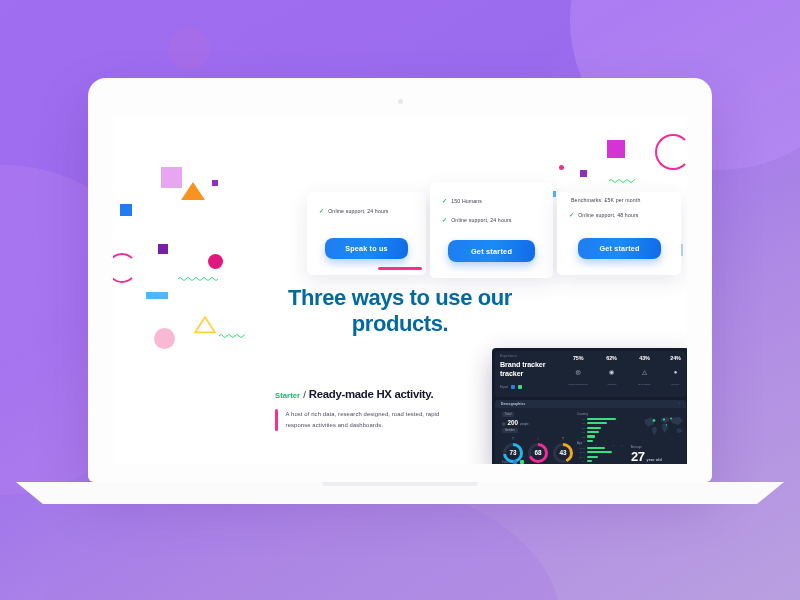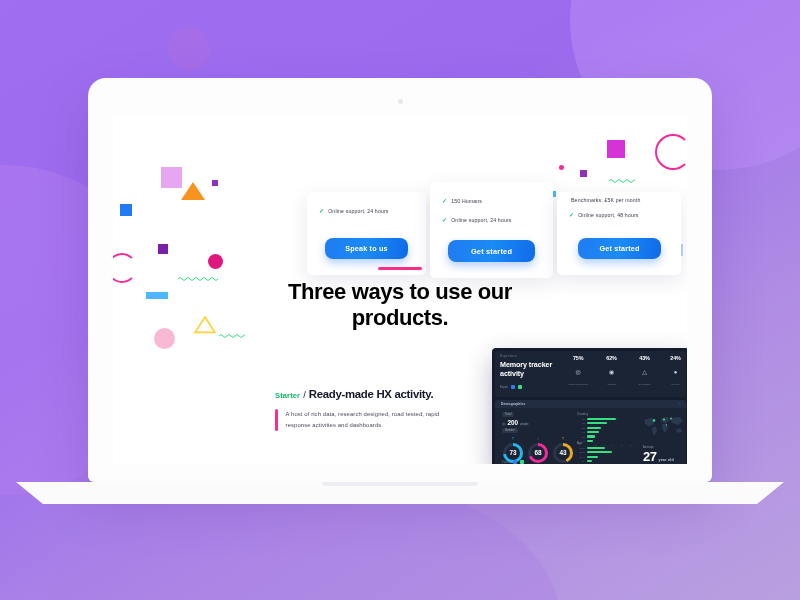--- a/index.html
+++ b/index.html
@@ -59,23 +59,23 @@
     border-radius:8px; color:#fff; font-weight:bold; letter-spacing:.2px;
     background:linear-gradient(100deg,#1f7cf2 0%,#1b8bf5 50%,#0f6ae8 100%);
     box-shadow:0 4px 9px rgba(25,110,240,.32); }
   #cta-1 { position:absolute; left:18px; top:46px; width:83px; height:21px; font-size:7.2px; }
   #cta-2 { position:absolute; left:18px; top:58px; width:87px; height:22px; font-size:7.4px; }
   #cta-3 { position:absolute; left:21px; top:46px; width:83px; height:21px; font-size:7.2px; }
 
   
   #heading-rule { position:absolute; left:50%; margin-left:-22px; top:151px;
     width:44px; height:3px; background:#ff2d87; border-radius:2px; }
-  #heading { position:absolute; left:50%; margin-left:-130px; top:163px;
+  #heading { position:absolute; left:50%; margin-left:-130px; top:169px;
     width:260px; text-align:center; font-size:22px; line-height:1.18;
-    font-weight:800; color:#000000; letter-spacing:-.4px; }
+    font-weight:800; color:#0369a1; letter-spacing:-.4px; }
 
   
   #big-num { position:absolute; left:161px; top:233px; font-size:44px;
     font-weight:800; color:#e7e9ef; letter-spacing:-2px; line-height:1; }
   #sub-row { position:absolute; left:162px; top:272px; display:flex;
     align-items:baseline; gap:3px; }
   #sub-tag { font-size:7.6px; font-weight:800; color:#17b86a; letter-spacing:.1px; }
   #sub-slash { font-size:9.5px; font-weight:400; color:#2a2a40; }
   #sub-title { font-size:11.4px; font-weight:800; color:#15152b; letter-spacing:-.3px; }
   #body-wrap { position:absolute; left:162px; top:293px; width:176px;
@@ -140,21 +140,21 @@
 
   .barchart { position:absolute; }
   .bc-title { font-size:2.8px; color:#8f9bb0; margin-bottom:1.5px; letter-spacing:.2px; }
   .bc-row { display:flex; align-items:center; gap:2px; height:3px; margin-bottom:1.4px; }
   .bc-cat { width:8px; font-size:2.2px; color:#5d6882; text-align:right; flex:none; }
   .bc-bar { height:2.2px; border-radius:1px; background:#35e07f; }
   .bc-axis { display:flex; justify-content:space-between; width:46px;
     margin-left:10px; font-size:2px; color:#47526a; }
 
   #map { position:absolute; left:148px; top:14px; width:42px; height:24px; }
-  #avg-box { position:absolute; left:148px; top:46px; }
+  #avg-box { position:absolute; left:136px; top:46px; }
   #avg-label { font-size:2.6px; color:#8f9bb0; letter-spacing:.2px; }
   #avg-row { display:flex; align-items:baseline; gap:2px; }
   #avg-num { font-size:13px; font-weight:800; color:#fff; letter-spacing:-.5px; }
   #avg-unit { font-size:3.6px; color:#c2cbdb; font-weight:bold; letter-spacing:.2px; }
 </style>
 </head>
 <body>
 
 <div id="blob-top-right" class="bg-blob"></div>
 <div id="blob-left" class="bg-blob"></div>
@@ -254,21 +254,21 @@
     </div>
     <div id="body-wrap">
       <div id="body-bar"></div>
       <p id="body-text">A host of rich data, research designed, road tested, rapid response activities and dashboards.</p>
     </div>
 
     <div id="dash">
 
       <div id="dash-top"></div>
       <div id="dash-title-kicker">Experience</div>
-      <div id="dash-title">Memory tracker activity</div>
+      <div id="dash-title">Brand tracker tracker</div>
       <div id="dash-legend">
         <span id="dash-legend-label">Export</span>
         <span class="legend-dot" style="background:#2f7fe8"></span>
         <span class="legend-dot" style="background:#35e07f"></span>
       </div>
 
       <div id="gauges-host">
           <div class="gauge-group" style="left: 76px;">
             <div class="gauge-pct">75%</div>
             <div class="gauge-ring">

